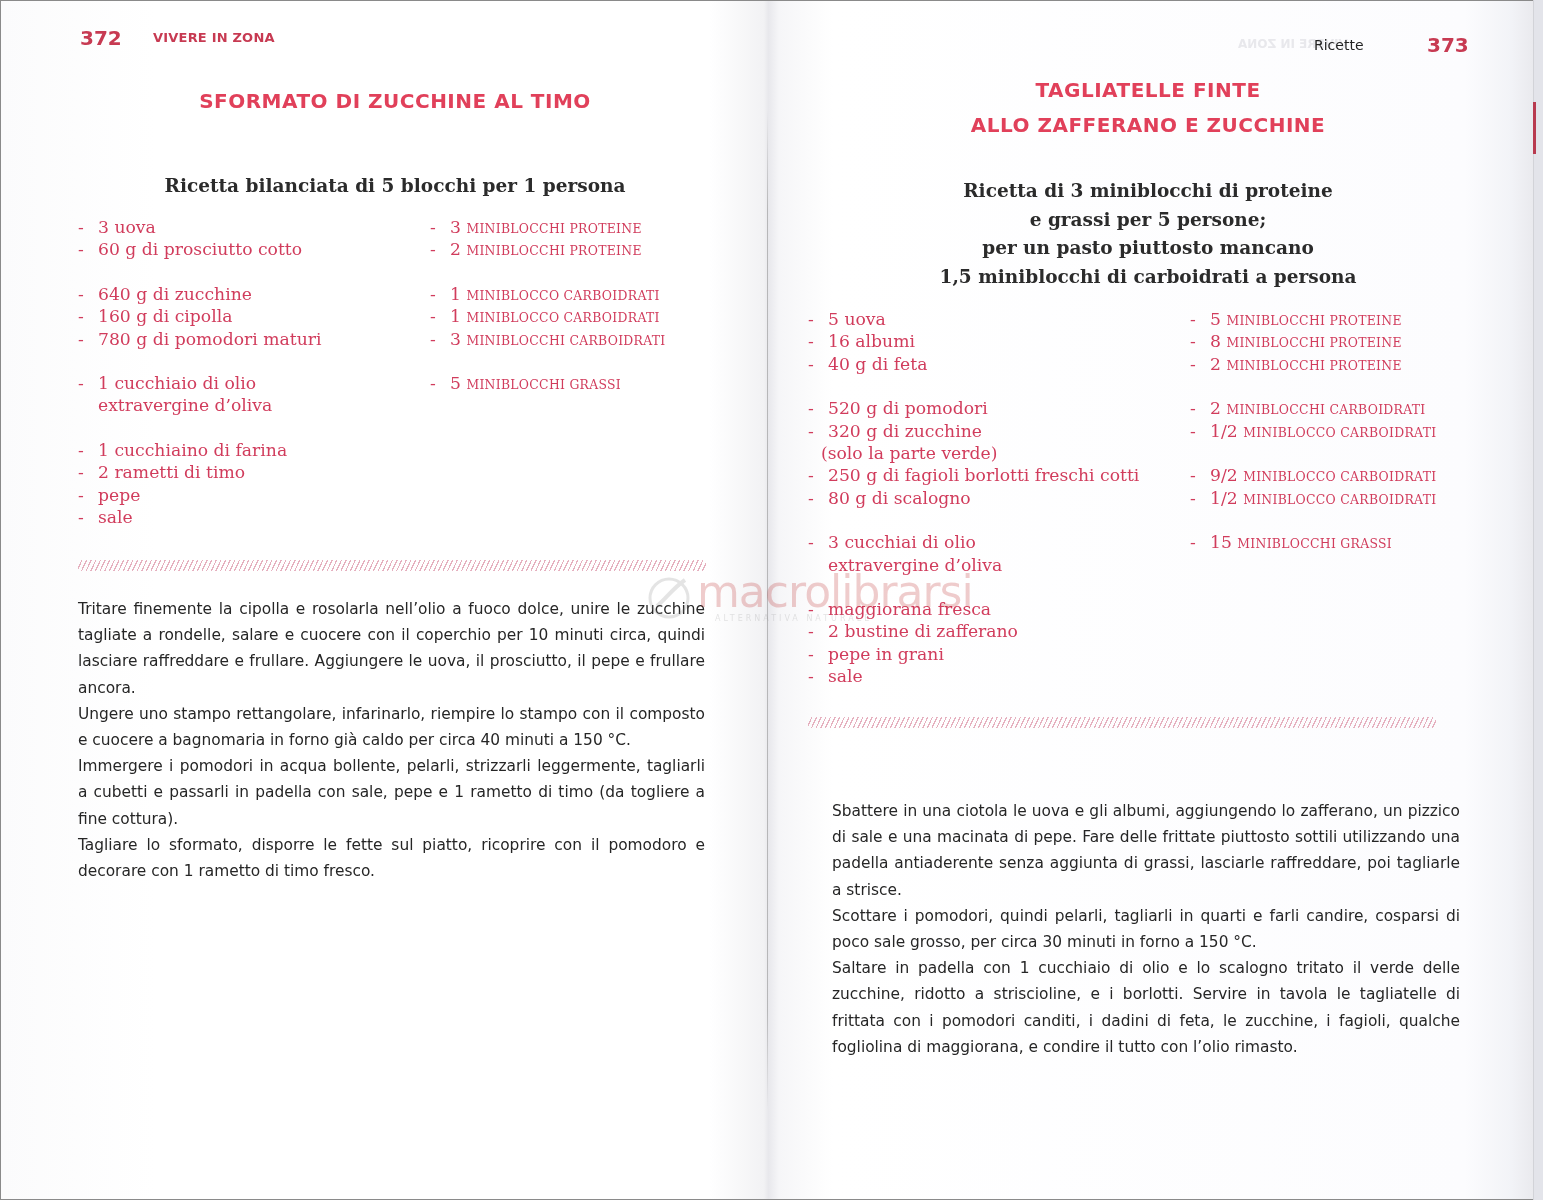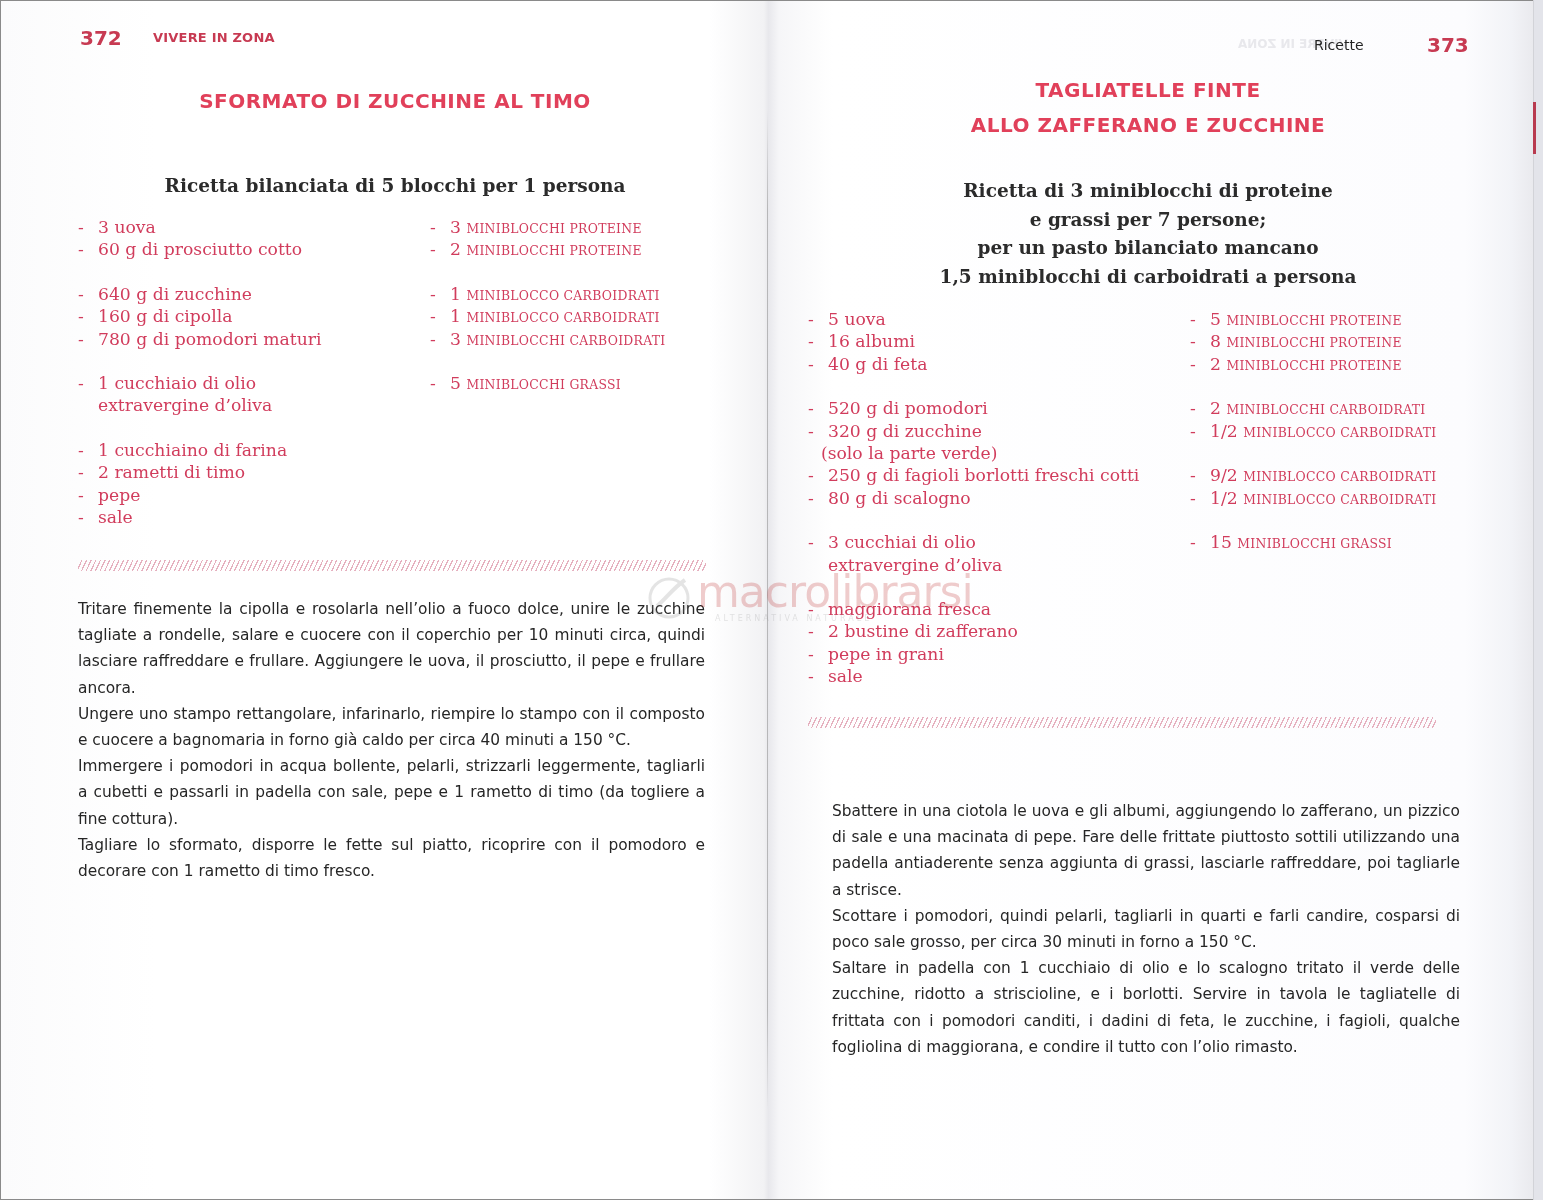--- a/index.html
+++ b/index.html
@@ -208,22 +208,22 @@
   <div class="ghost" style="left:470px;">VIVERE IN ZONA</div>
   <div class="running-r" style="left:546px;">Ricette</div>
   <div class="pagenum" style="left:628px; top:33px;margin-left:31px;">373</div>
 
   <div class="title" style="left:40px; width:680px; top:73px;">
     <div>TAGLIATELLE FINTE</div>
     <div>ALLO ZAFFERANO E ZUCCHINE</div>
   </div>
   <div class="subtitle" style="left:40px; width:680px; top:177px;">
     <div>Ricetta di 3 miniblocchi di proteine</div>
-    <div>e grassi per 7 persone;</div>
-    <div>per un pasto bilanciato mancano</div>
+    <div>e grassi per 5 persone;</div>
+    <div>per un pasto piuttosto mancano</div>
     <div>1,5 miniblocchi di carboidrati a persona</div>
   </div>
 
   <div class="ing" id="ing-right" style="left:40px; top:308px; width:680px;">
       <div class="ing-row" style="position: absolute; top: 0px; left: 0px;">
         <div class="ing-left">
           <span class="dash">-</span>
           <span>5 uova</span>
         </div>
       </div>

